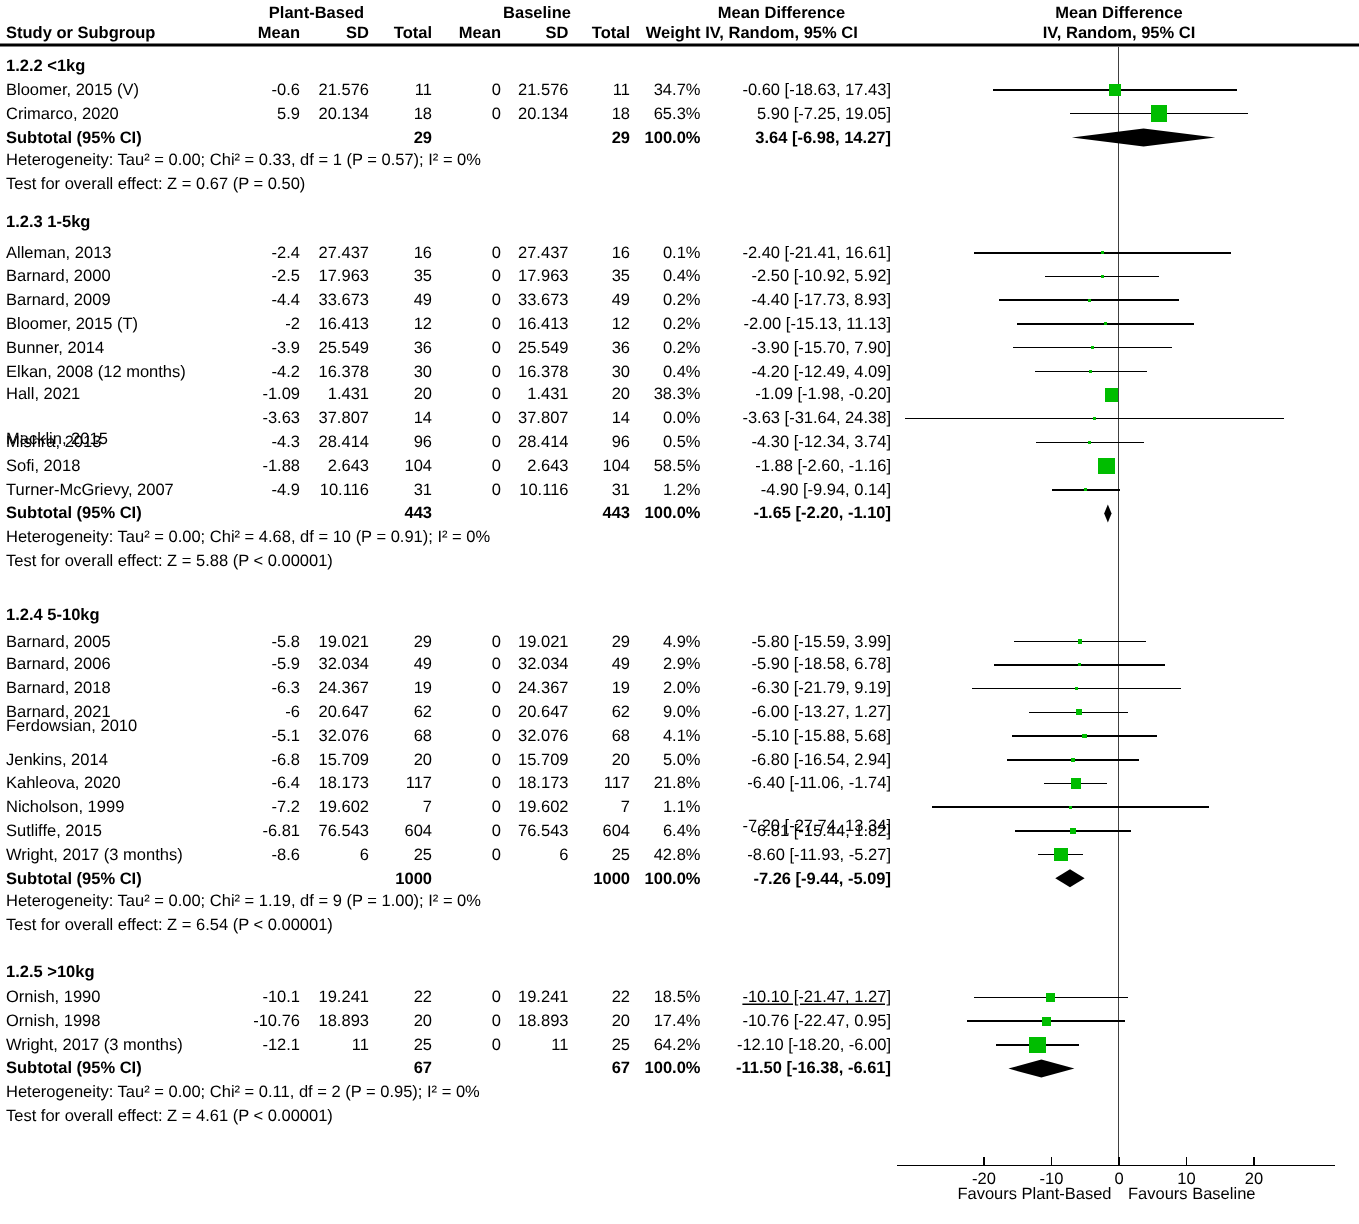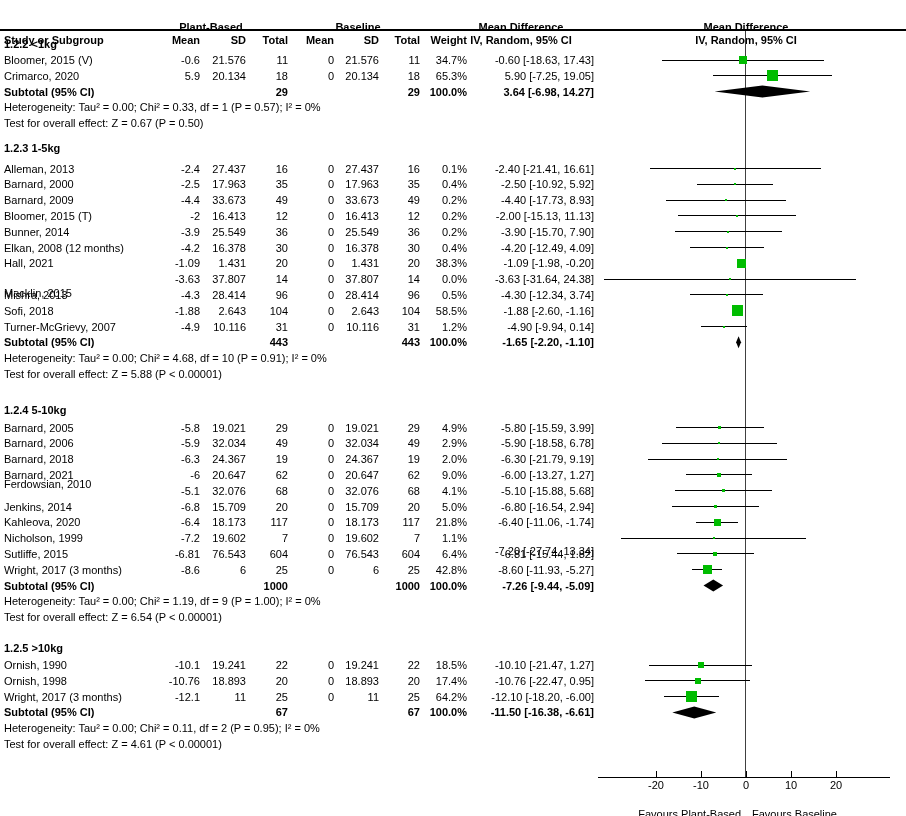--- a/index.html
+++ b/index.html
@@ -1,21 +1,21 @@
 <!DOCTYPE html>
 <html><head>
 <meta charset="utf-8">
 <style>
   html,body{margin:0;padding:0;background:#fff;}
   #canvas{
     position:relative;width:906px;height:816px;background:#ffffff;
     font-family:"Liberation Sans","DejaVu Sans",sans-serif;
     font-size:11px;color:#000;overflow:hidden;
   }
-  .abs{position:absolute;white-space:nowrap;height:13px;line-height:13px;margin-top:18px;}
+  .abs{position:absolute;white-space:nowrap;height:13px;line-height:13px;}
   .b{font-weight:bold;}
   .r{text-align:right;}
   .c{text-align:center;}
   #header-rule{position:absolute;left:0;top:29px;width:906px;height:2px;background:#000;}
   #plot-svg{position:absolute;left:0;top:0;}
   .rowtext{position:absolute;white-space:nowrap;height:14px;line-height:14px;}
 </style>
 </head>
 <body>
 
@@ -273,21 +273,21 @@
       <div class="rowtext" style="left: 4px; width: 560px; top: 610.1px;">Test for overall effect: Z = 6.54 (P &lt; 0.00001)</div>
       <div class="rowtext b" style="left: 4px; width: 300px; top: 641px;">1.2.5 &gt;10kg</div>
       <div class="rowtext" style="left: 4px; width: 190px; top: 658px;">Ornish, 1990</div>
       <div class="rowtext r" style="left: 90px; width: 110px; text-align: right; top: 658px;">-10.1</div>
       <div class="rowtext r" style="left: 136px; width: 110px; text-align: right; top: 658px;">19.241</div>
       <div class="rowtext r" style="left: 178px; width: 110px; text-align: right; top: 658px;">22</div>
       <div class="rowtext r" style="left: 224px; width: 110px; text-align: right; top: 658px;">0</div>
       <div class="rowtext r" style="left: 269px; width: 110px; text-align: right; top: 658px;">19.241</div>
       <div class="rowtext r" style="left: 310px; width: 110px; text-align: right; top: 658px;">22</div>
       <div class="rowtext r" style="left: 357px; width: 110px; text-align: right; top: 658px;">18.5%</div>
-      <div class="rowtext r" style="left: 484px; width: 110px; text-align: right; top: 658px;">-10.10 [-21.47, 1.27]</div>
+      <div class="rowtext r" style="left: 484px; width: 110px; text-align: right; top: 658px; text-decoration: underline;">-10.10 [-21.47, 1.27]</div>
       <div class="rowtext" style="left: 4px; width: 190px; top: 673.8px;">Ornish, 1998</div>
       <div class="rowtext r" style="left: 90px; width: 110px; text-align: right; top: 673.8px;">-10.76</div>
       <div class="rowtext r" style="left: 136px; width: 110px; text-align: right; top: 673.8px;">18.893</div>
       <div class="rowtext r" style="left: 178px; width: 110px; text-align: right; top: 673.8px;">20</div>
       <div class="rowtext r" style="left: 224px; width: 110px; text-align: right; top: 673.8px;">0</div>
       <div class="rowtext r" style="left: 269px; width: 110px; text-align: right; top: 673.8px;">18.893</div>
       <div class="rowtext r" style="left: 310px; width: 110px; text-align: right; top: 673.8px;">20</div>
       <div class="rowtext r" style="left: 357px; width: 110px; text-align: right; top: 673.8px;">17.4%</div>
       <div class="rowtext r" style="left: 484px; width: 110px; text-align: right; top: 673.8px;">-10.76 [-22.47, 0.95]</div>
       <div class="rowtext" style="left: 4px; width: 190px; top: 689.6px;">Wright, 2017 (3 months)</div>

